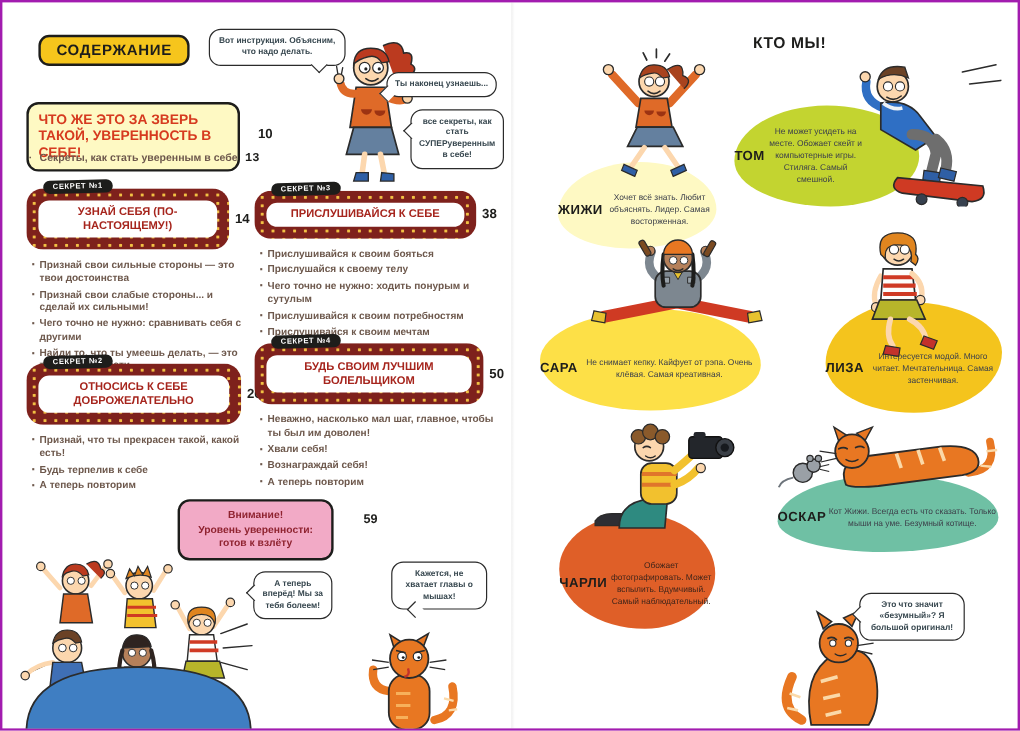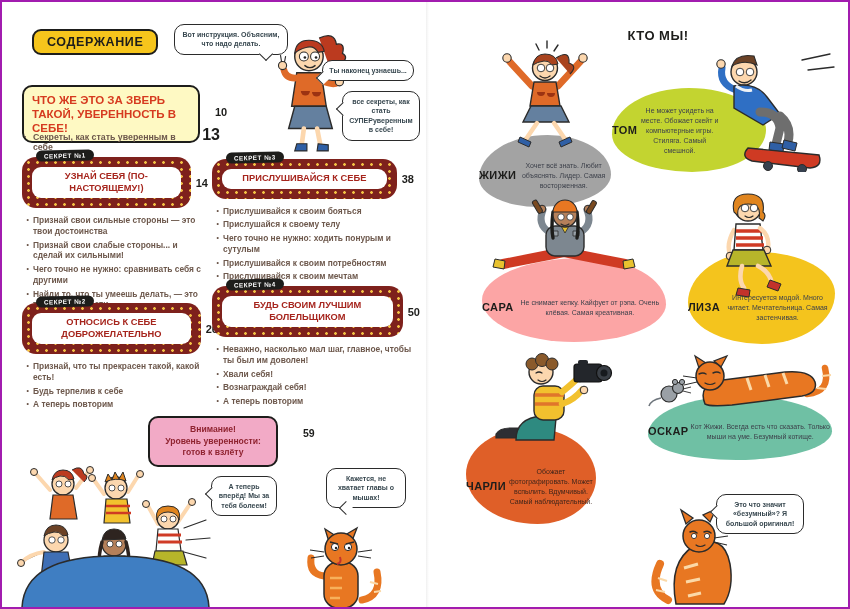--- a/index.html
+++ b/index.html
@@ -10,21 +10,21 @@
 
   
   .contents-pill{position:absolute;left:30px;top:27px;background:#f6c51c;border:2px solid #1d1d1b;
     border-radius:9px;padding:4px 13px;font-weight:800;font-size:12.5px;color:#1d1d1b;letter-spacing:.6px;}
   .title-box{position:absolute;left:20px;top:83px;width:178px;background:#fef9c3;border:2.5px solid #1d1d1b;
     border-radius:10px;padding:6px 8px;font-size:11.5px;font-weight:800;color:#d63a1f;line-height:1.22;box-sizing:border-box;}
   .title-page{position:absolute;left:213px;top:104px;font-size:11px;font-weight:800;color:#1d1d1b;}
   .subtitle{position:absolute;left:22px;top:124px;width:196px;display:flex;gap:6px;align-items:baseline;
     font-size:8.8px;color:#6d584c;font-weight:600;}
   .subtitle .dot{font-weight:800;}
-  .subtitle .pg{font-size:16px;font-weight:800;color:#1d1d1b;}
+  .subtitle .pg{font-size:10px;font-weight:800;color:#1d1d1b;font-family:Liberation Mono, monospace;}
 
   .secret{position:absolute;}
   .s1{left:20px;top:155px;width:186px;}
   .s2{left:20px;top:301px;width:196px;}
   .s3{left:210px;top:157px;width:202px;}
   .s4{left:210px;top:284px;width:208px;}
   .secret-head{display:flex;align-items:center;gap:5px;position:relative;}
   .frame-wrap{position:relative;flex:1;}
   .tag{position:absolute;top:-7px;left:14px;background:#1d1d1b;color:#fff;font-size:6.3px;font-weight:700;
     padding:2px 8px;border-radius:8px;letter-spacing:.5px;z-index:2;transform:rotate(-1.5deg);}
@@ -55,25 +55,25 @@
   .b-catl{left:324px;top:466px;width:80px;}
   .b-catr{left:714px;top:492px;width:88px;}
 
   
   .who-header{position:absolute;left:596px;top:26px;width:120px;text-align:center;font-size:13px;
     font-weight:800;color:#1d1d1b;letter-spacing:.5px;}
   .blob{position:absolute;display:flex;flex-direction:row;align-items:center;justify-content:center;
     text-align:center;box-sizing:border-box;z-index:1;}
   .blob .name{font-size:11px;font-weight:800;color:#1d1d1b;letter-spacing:.4px;}
   .blob .desc{font-size:7px;color:#3d414b;line-height:1.42;margin-top:2px;font-weight:500;width:86%;}
-  .blob-zhizhi{left:477px;top:133px;width:132px;height:72px;background:#a3a3a3;
+  .blob-zhizhi{left:463px;top:133px;width:132px;height:72px;background:#fef9c3;
     border-radius:52% 48% 55% 45%/60% 55% 45% 40%;padding-top:8px;}
   .blob-tom{left:610px;top:86px;width:154px;height:84px;background:#c3d430;
     border-radius:50% 50% 48% 52%/55% 50% 50% 45%;padding-right:44px;}
-  .blob-sara{left:480px;top:256px;width:184px;height:84px;background:#fca5a5;
+  .blob-sara{left:448px;top:256px;width:184px;height:84px;background:#fde047;
     border-radius:55% 45% 50% 50%/50% 55% 45% 50%;padding-top:14px;}
   .blob-liza{left:686px;top:250px;width:147px;height:92px;background:#f4c41d;
     border-radius:48% 52% 50% 50%/55% 45% 55% 45%;padding-top:18px;}
   .blob-charli{left:464px;top:426px;width:130px;height:96px;background:#df5f28;
     border-radius:50% 50% 45% 55%/48% 52% 48% 52%;padding-top:20px;}
   .blob-charli .desc{color:#40251a;}
   .blob-oskar{left:646px;top:394px;width:184px;height:64px;background:#6fc0a4;
     border-radius:50% 50% 52% 48%/60% 55% 45% 40%;padding-top:6px;}
 
   .fig{position:absolute;z-index:2;}

